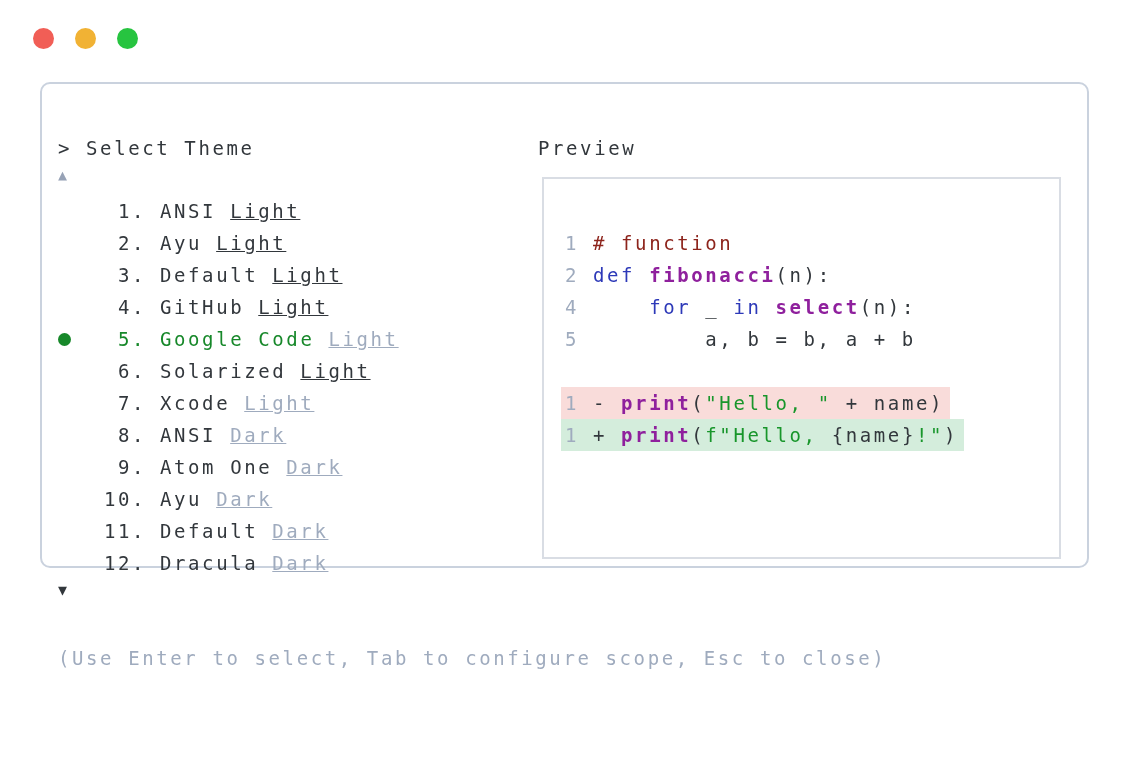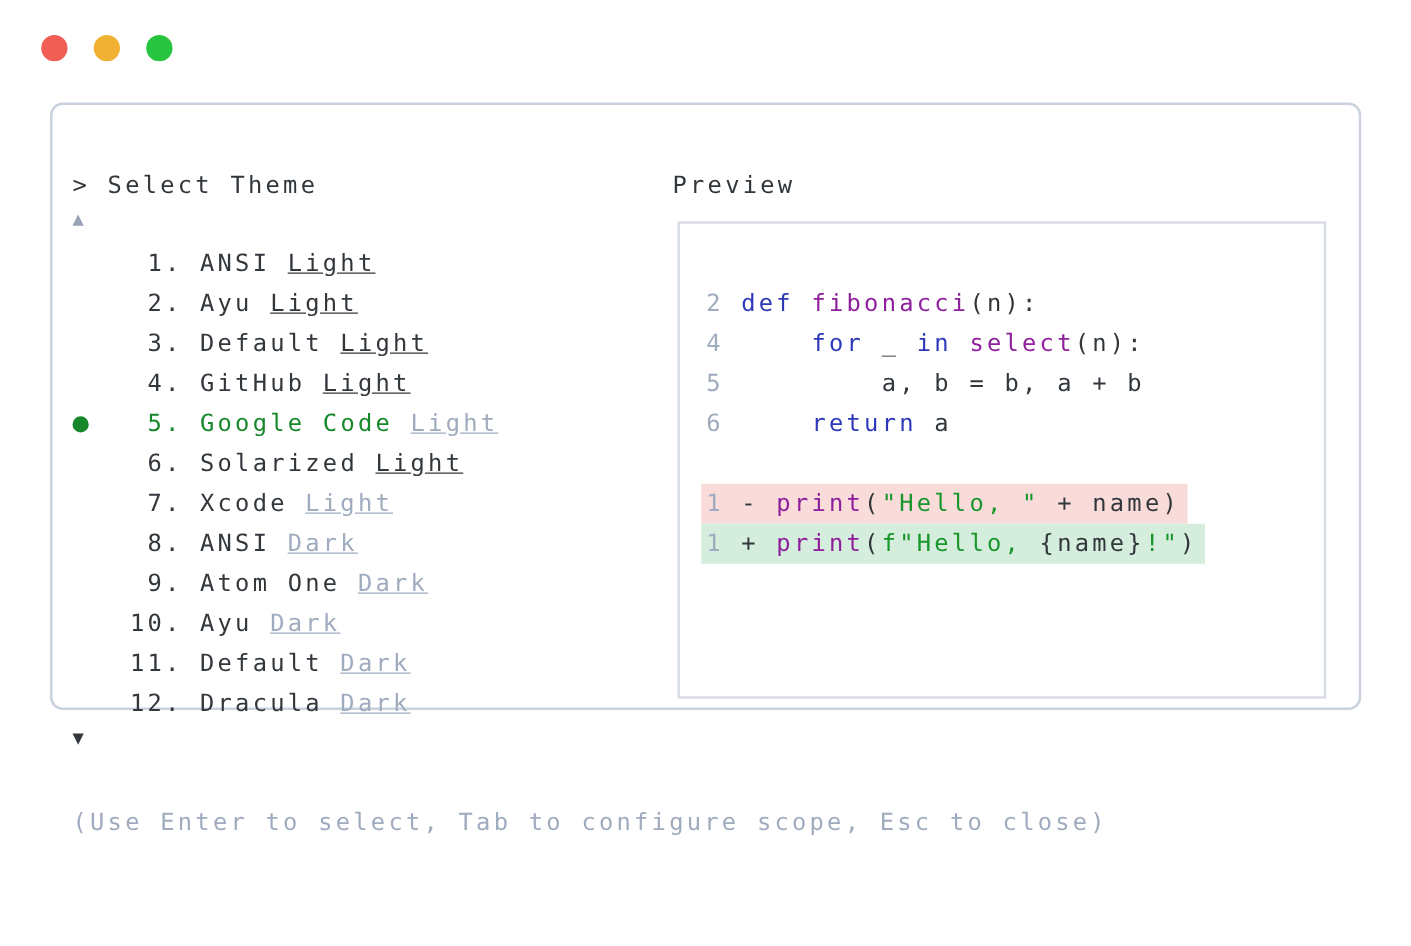--- a/index.html
+++ b/index.html
@@ -50,21 +50,21 @@
   .preview-title{position:absolute;left:496px;top:48px;line-height:32px;}
   .preview-box{position:absolute;left:500px;top:93px;width:519px;height:382px;border:2px solid var(--inner-border);background:#fff;padding:48px 0 0 21px;overflow:hidden;}
   .code-line{height:32px;line-height:32px;white-space:pre;}
   .code-line .lnum{display:inline-block;width:28px;color:var(--muted);}
   .code-line .bgwrap{display:inline-block;padding:0 6px 0 4px;margin-left:-4px;}
   .code-line.removed .bgwrap{background:var(--removed-bg);}
   .code-line.added .bgwrap{background:var(--added-bg);}
   .tok-plain{color:var(--text-dark);}
   .tok-comment{color:var(--comment);}
   .tok-keyword{color:var(--keyword);text-align:center;}
-  .tok-function{color:var(--function);}
+  .tok-function{color:var(--function);font-weight:bold;}
   .tok-string{color:var(--string);}
   .tok-number{color:var(--number);}
 </style>
 </head>
 <body>
 
 <div class="traffic">
   <div class="dot dot-red"></div>
   <div class="dot dot-yellow"></div>
   <div class="dot dot-green"></div>
@@ -85,21 +85,21 @@
       <div class="theme-row"><span class="marker"></span><span class="num">9.</span><span class="gap"></span><span class="name">Atom One</span><span class="variant muted">Dark</span></div>
       <div class="theme-row"><span class="marker"></span><span class="num">10.</span><span class="gap"></span><span class="name">Ayu</span><span class="variant muted">Dark</span></div>
       <div class="theme-row"><span class="marker"></span><span class="num">11.</span><span class="gap"></span><span class="name">Default</span><span class="variant muted">Dark</span></div>
       <div class="theme-row"><span class="marker"></span><span class="num">12.</span><span class="gap"></span><span class="name">Dracula</span><span class="variant muted">Dark</span></div>
     </div>
   <div class="scroll-down">▼</div>
   <div class="footer-hint">(Use Enter to select, Tab to configure scope, Esc to close)</div>
 
   <div class="preview-title">Preview</div>
   <div class="preview-box">
+      <div class="code-line"><span class="bgwrap"><span class="lnum">1</span><span class="tok-comment"># function</span></span></div>
       <div class="code-line"><span class="bgwrap"><span class="lnum">2</span><span class="tok-keyword">def</span><span class="tok-plain"> </span><span class="tok-function">fibonacci</span><span class="tok-plain">(n):</span></span></div>
       <div class="code-line"><span class="bgwrap"><span class="lnum">4</span><span class="tok-plain">    </span><span class="tok-keyword">for</span><span class="tok-plain"> _ </span><span class="tok-keyword">in</span><span class="tok-plain"> </span><span class="tok-function">select</span><span class="tok-plain">(n):</span></span></div>
       <div class="code-line"><span class="bgwrap"><span class="lnum">5</span><span class="tok-plain">        a, b = b, a + b</span></span></div>
-      <div class="code-line"><span class="bgwrap"><span class="lnum">6</span><span class="tok-plain">    </span><span class="tok-keyword">return</span><span class="tok-plain"> a</span></span></div>
       <div class="code-line"></div>
       <div class="code-line removed"><span class="bgwrap"><span class="lnum">1</span><span class="tok-plain">- </span><span class="tok-function">print</span><span class="tok-plain">(</span><span class="tok-string">"Hello, "</span><span class="tok-plain"> + name)</span></span></div>
       <div class="code-line added"><span class="bgwrap"><span class="lnum">1</span><span class="tok-plain">+ </span><span class="tok-function">print</span><span class="tok-plain">(</span><span class="tok-string">f"Hello, </span><span class="tok-plain">{name}</span><span class="tok-string">!"</span><span class="tok-plain">)</span></span></div>
     </div>
 </div>
 
 </body></html>

